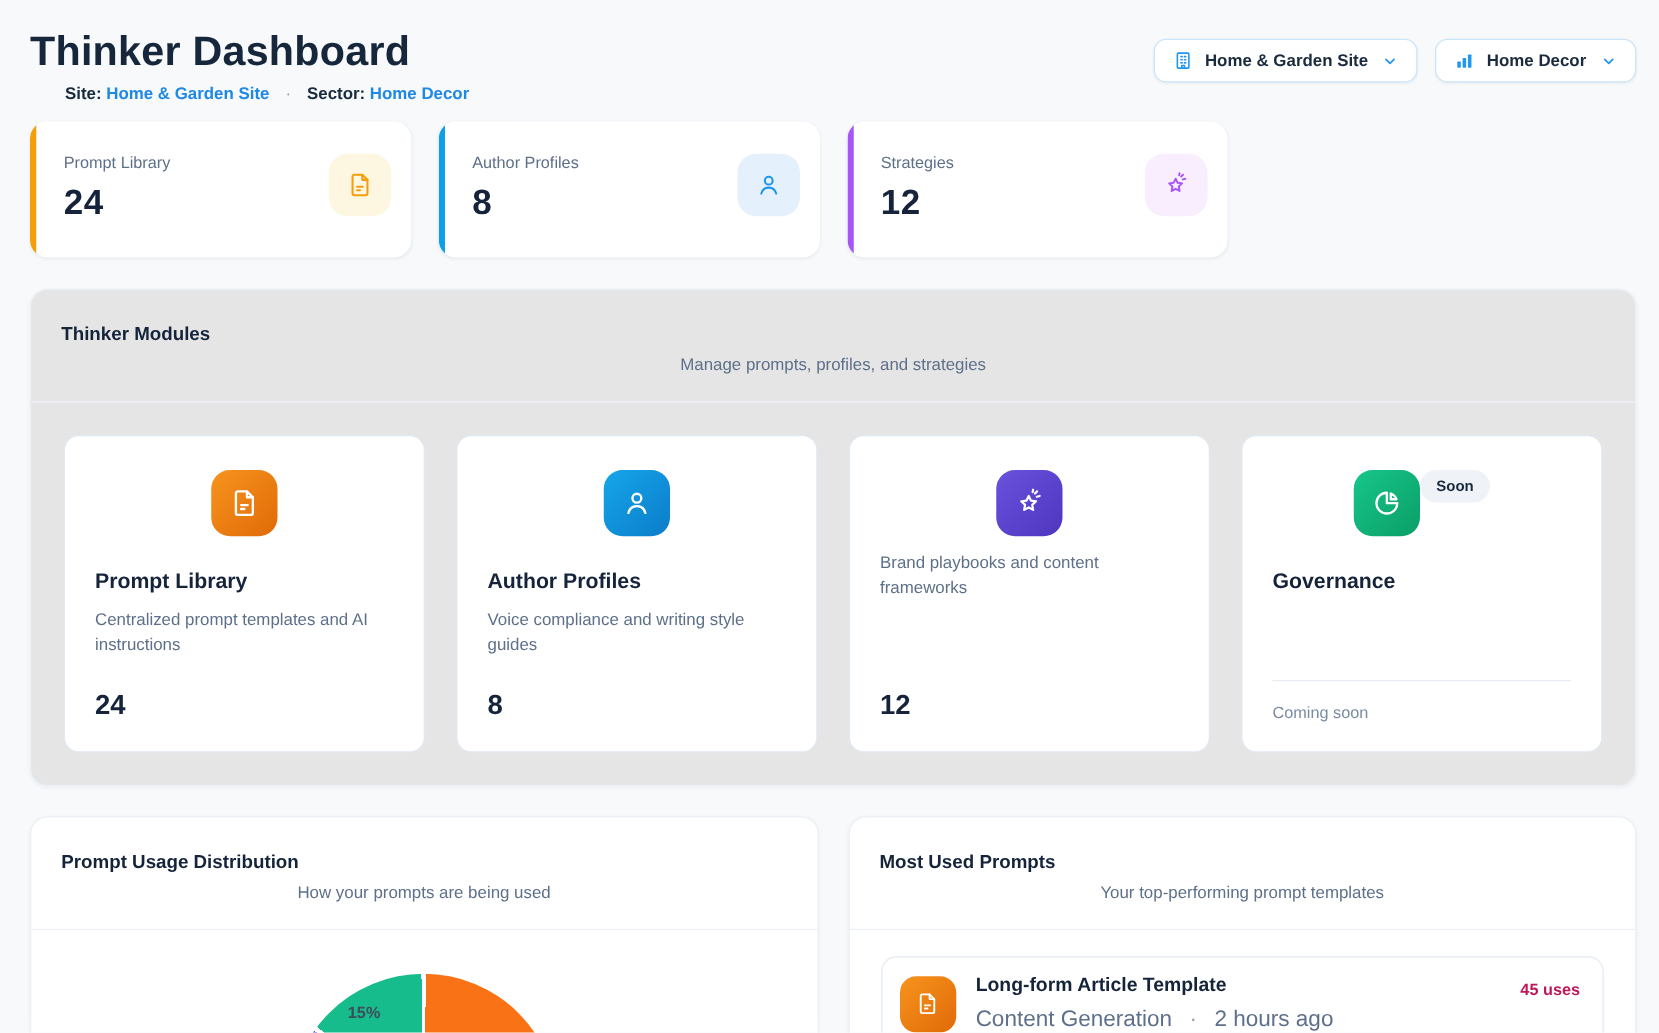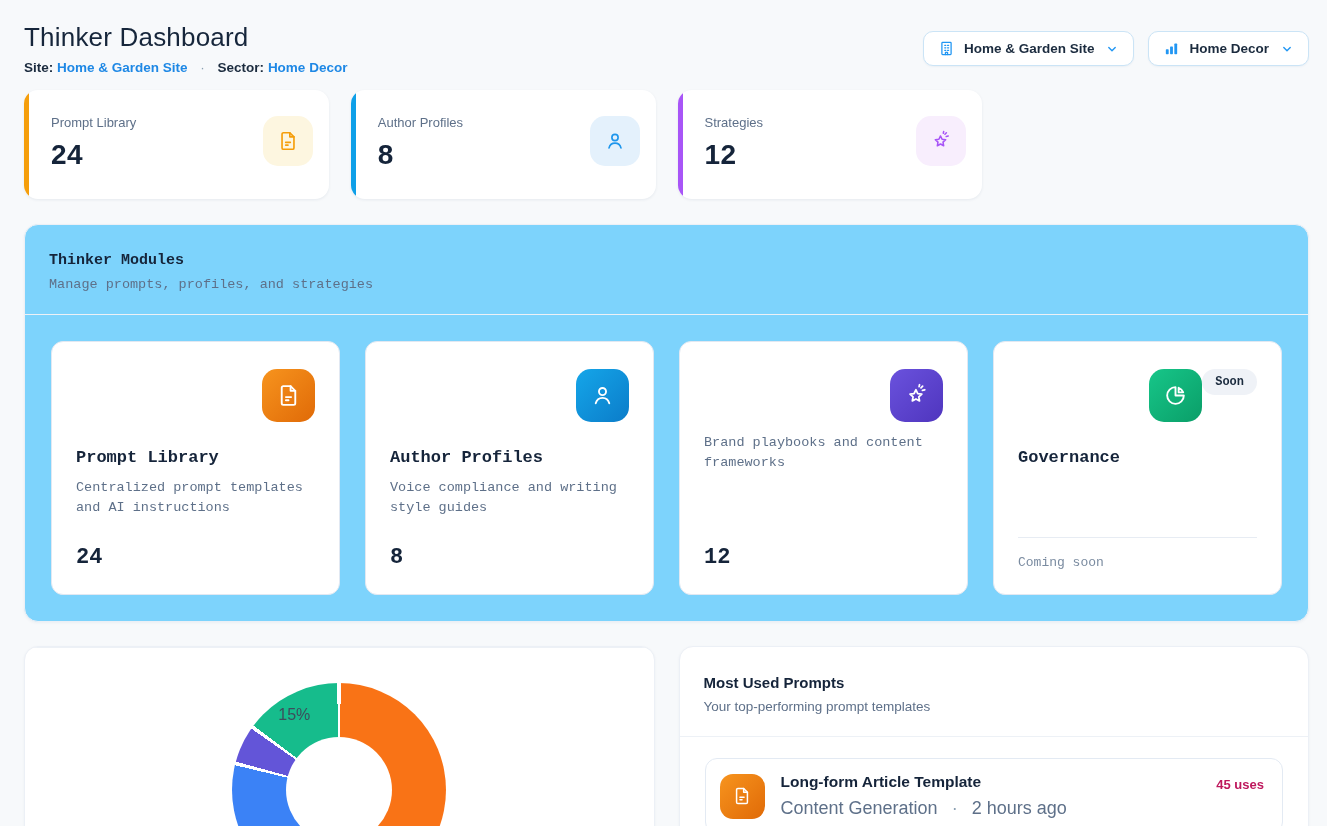--- a/index.html
+++ b/index.html
@@ -6,22 +6,22 @@
   html,body { width:1327px; height:826px; overflow:hidden; }
   body {
     background:#F7F9FB;
     font-family:"Liberation Sans", sans-serif;
     color:#16263B;
   }
   .page { padding:22px 18px 0 24px; }
 
   
   .header { display:flex; justify-content:space-between; align-items:flex-start; }
-  .page-title { font-size:26px; font-weight:400; letter-spacing:.2px; color:#16263B; }
-  .site-line { margin-top:7px; font-size:13.5px; font-weight:700; color:#1B2B3E; }
+  .page-title { font-size:33px; font-weight:700; letter-spacing:.2px; color:#16263B; }
+  .site-line { margin-top:7px; font-size:13.5px; font-weight:700; color:#1B2B3E;margin-left:28px; }
   .site-line a { color:#1E88E5; text-decoration:none; cursor:pointer; }
   .site-line .dot { color:#8CA0B3; font-weight:400; margin:0 9px; }
   .header-right { display:flex; gap:14px; margin-top:9px; }
   .selector-btn {
     display:flex; align-items:center; gap:9px; height:35px; padding:0 14px;
     background:#fff; border:1px solid #CBE4F6; border-radius:10px;
     box-shadow:0 1px 2px rgba(30,80,140,.06);
     font-family:inherit; font-size:13.5px; font-weight:700; color:#1B2B3E; cursor:pointer;
   }
   .selector-btn .btn-icon { width:17px; height:17px; color:#2196F3; display:flex; }
@@ -43,31 +43,31 @@
   .stat-label { font-size:13px; color:#5E7089; font-weight:500; }
   .stat-value { margin-top:9px; font-size:28px; font-weight:800; color:#15243A; letter-spacing:.5px; }
   .stat-icon { width:50px; height:50px; border-radius:15px; display:flex; align-items:center; justify-content:center; margin-top:1px; }
   .stat-icon svg { width:22px; height:22px; }
   .s0 .stat-icon { background:#FDF6E0; color:#F59E0B; }
   .s1 .stat-icon { background:#E4F1FC; color:#1E96EC; }
   .s2 .stat-icon { background:#F8EEFD; color:#A855F7; }
   .s3 .stat-icon { background:#E8F8F0; color:#10B981; }
 
   
-  .modules-panel { margin-top:25px; background:#7dd3fc; border-radius:14px; border:1px solid #ECF0F6; box-shadow:0 1px 3px rgba(25,50,90,.05);font-family:Liberation Mono, monospace; }
+  .modules-panel { margin-top:25px; background:#e5e5e5; border-radius:14px; border:1px solid #ECF0F6; box-shadow:0 1px 3px rgba(25,50,90,.05); }
   .panel-header { padding:27px 24px 22px; }
   .panel-title { font-size:15px; font-weight:700; color:#15243A; }
-  .panel-subtitle { margin-top:8px; font-size:13.5px; color:#5E7089; }
+  .panel-subtitle { margin-top:8px; font-size:13.5px; color:#5E7089;text-align:center; }
   .panel-divider { height:1px; background:#EDF1F6; }
   .modules-grid { padding:26px; display:grid; grid-template-columns:repeat(4,1fr); gap:25px; }
   .module-card {
     border:1px solid #E1E8F2; border-radius:12px; background:#fff;
     padding:27px 24px 24px; height:254px; display:flex; flex-direction:column; cursor:pointer;
   }
-  .module-head { display:flex; justify-content:flex-end; align-items:flex-start; }
+  .module-head { display:flex; justify-content:center; align-items:flex-start; }
   .module-icon { width:53px; height:53px; border-radius:15px; color:#fff; display:flex; align-items:center; justify-content:center; }
   .module-icon svg { width:25px; height:25px; }
   .m0 .module-icon { background:linear-gradient(135deg,#F7941E,#E06A07); }
   .m1 .module-icon { background:linear-gradient(135deg,#15A6E9,#0B7CC9); }
   .m2 .module-icon { background:linear-gradient(135deg,#6A52DD,#4F35BE); }
   .m3 .module-icon { background:linear-gradient(135deg,#17C689,#0A9E68); }
   .soon-badge { background:#EFF2F7; color:#1B2B3E; font-size:12px; font-weight:700; padding:6px 13px; border-radius:999px; }
   .module-title { margin-top:26px; font-size:17px; font-weight:800; color:#15243A; }
   .module-desc { margin-top:11px; font-size:13.5px; line-height:1.5; color:#5E7089; max-width:235px; }
   .module-count { margin-top:auto; font-size:22px; font-weight:800; color:#15243A; }
@@ -86,21 +86,21 @@
       #F97316 1deg 161deg,
       #fff 161deg 163deg,
       #3B82F6 163deg 283.4deg,
       #fff 283.4deg 285.4deg,
       #6355D8 285.4deg 305deg,
       #fff 305deg 307deg,
       #16BC8C 307deg 359deg,
       #fff 359deg 360deg);
   }
   .donut::after { content:""; position:absolute; inset:54px; background:#fff; border-radius:50%; }
-  .donut-label { position:absolute; left:46px; top:23px; z-index:2; font-size:16px; font-weight:400; color:#3D4D5C; }
+  .donut-label { position:absolute; left:46px; top:23px; z-index:2; font-size:13px; font-weight:700; color:#3D4D5C; }
 
   .prompt-list { padding:21px 25px; }
   .prompt-item {
     display:flex; align-items:center; gap:16px;
     border:1px solid #E3EAF3; border-radius:12px; padding:14px 18px 14px 14px; cursor:pointer;
   }
   .prompt-icon {
     width:45px; height:45px; border-radius:13px; flex:none; color:#fff;
     background:linear-gradient(135deg,#F7941E,#E06A07);
     display:flex; align-items:center; justify-content:center;
@@ -272,20 +272,24 @@
         <div class="module-divider"></div>
         <div class="coming-soon">Coming soon</div>
       </div>
 
     </div>
   </div>
 
   <div class="bottom-row">
 
     <div class="bottom-card">
+      <div class="panel-header">
+        <div class="panel-title">Prompt Usage Distribution</div>
+        <div class="panel-subtitle">How your prompts are being used</div>
+      </div>
       <div class="panel-divider"></div>
       <div class="chart-area">
         <div class="donut">
           <span class="donut-label">15%</span>
         </div>
       </div>
     </div>
 
     <div class="bottom-card">
       <div class="panel-header">

